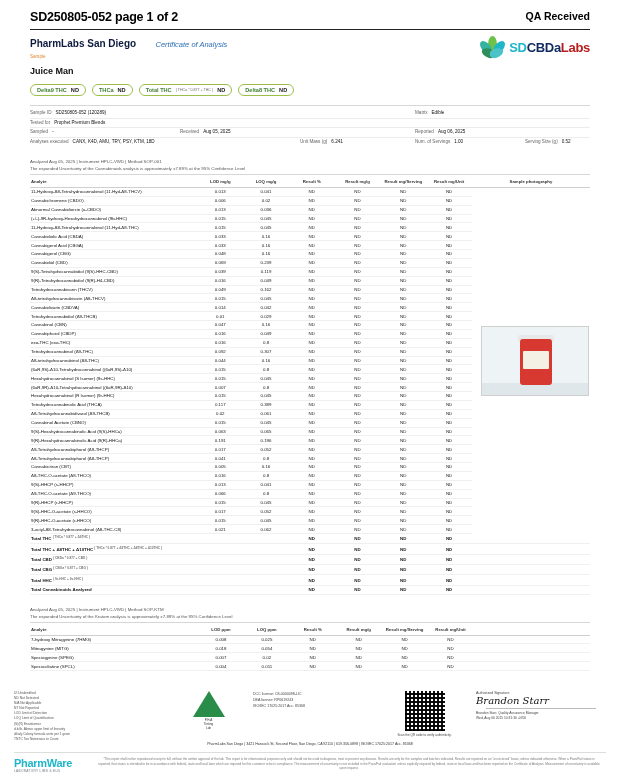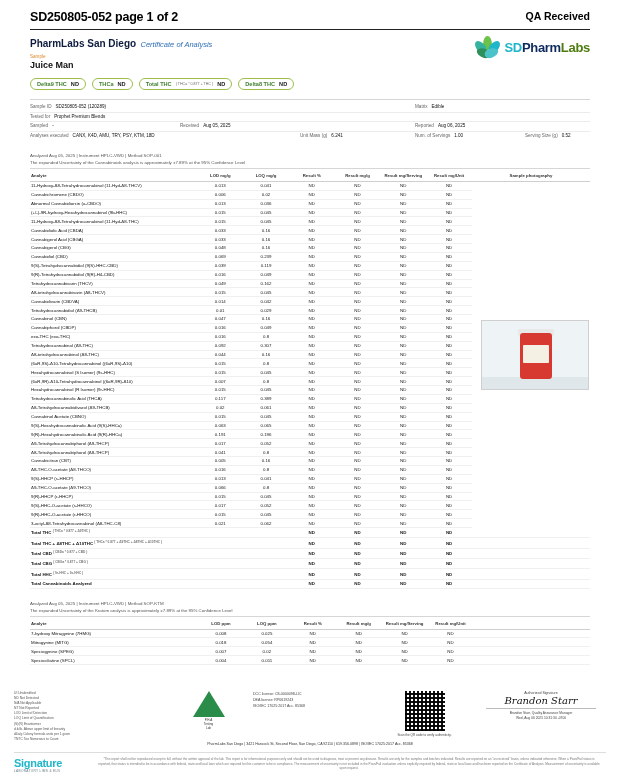--- a/index.html
+++ b/index.html
@@ -18,32 +18,32 @@
 
   
   .top-bar { display:flex; justify-content:space-between; align-items:flex-start; }
   .doc-title { font-size: 12.5px; font-weight: bold; color:#000; letter-spacing:-0.2px; }
   .qa-testing { font-size: 10.5px; font-weight: bold; color:#000; }
   .hr-dark { border-top:1px solid #222; margin-top:5px; }
 
   .brand-row { display:flex; justify-content:space-between; align-items:flex-start; margin-top:6px; }
   .brand-left { padding-top:2px; }
   .lab-name { font-size: 10px; font-weight:bold; color:#0d1b3e; display:inline; }
-  .coa-sub { font-size:7.5px; color:#2f6fb5; font-style:italic; display:inline; margin-left:3px; }
+  .coa-sub { font-size:7.5px; color:#2f6fb5; font-style:italic; display:inline; margin-left:18px; }
   .sample-tag { font-size:4.6px; color:#e08a2e; margin-top:5px; }
-  .sample-name { font-size:9px; font-weight:bold; color:#111; margin-top:1px; }
+  .sample-name { font-size:9px; font-weight:bold; color:#111; margin-top:7px; }
 
   
   .logo { display:flex; align-items:center; gap:4px; }
   .logo-mark { position:relative; width:26px; height:22px; }
   .leaf { position:absolute; width:9px; height:14px; border-radius:50% 50% 50% 50%/60% 60% 40% 40%; }
   .logo-text { font-size:13px; font-weight:bold; letter-spacing:-0.3px; }
   .logo-sd { color:#1fb6c9; }
   .logo-pharm { color:#0f2a5e; }
-  .logo-labs { color:#4d7c0f; }
+  .logo-labs { color:#b91c1c; }
 
   
   .pill-row { display:flex; gap:6px; margin-top:8px; }
   .pill { border:1px solid #9bbf4a; border-radius:9px; padding:2px 6px; display:flex; align-items:center; gap:4px; font-size:5.6px; }
   .pill .lbl { color:#3f7f2f; font-weight:bold; }
   .pill .val { color:#222; font-weight:bold; font-size:5.6px; }
   .pill .sup { font-size:3.6px; color:#666; }
 
   
   .info { margin-top:9px; border-top:1px solid #d6d6d6; padding-top:3px; }
@@ -99,21 +99,21 @@
   .ph-logo { width:44px; height:38px; position:relative; }
   .ph-tri { width:0; height:0; border-left:16px solid transparent; border-right:16px solid transparent; border-bottom:26px solid #2a8c49; margin:0 auto; }
   .ph-cap { font-size:3px; text-align:center; color:#333; margin-top:1px; }
   .lic { font-size:3.6px; color:#444; line-height:1.7; width:120px; }
   .qr-wrap { width:58px; text-align:center; }
   .qr { width:40px; height:40px; margin:0 auto; background:
       repeating-linear-gradient(90deg,#111 0 2px,#fff 2px 4px),
       repeating-linear-gradient(0deg,#111 0 2px,#fff 2px 4px);
       background-blend-mode: multiply; }
   .qr-cap { font-size:3.1px; color:#444; margin-top:2px; }
-  .sig-wrap { width:130px; text-align:center; }
+  .sig-wrap { width:130px; }
   .sig-title { font-size:3.6px; color:#444; }
   .sig-line { border-bottom:1px solid #bbb; margin:2px 10px 2px 10px; }
   .sig-name { font-family:"DejaVu Serif", serif; font-style:italic; font-size:10px; color:#111; }
   .sig-meta { font-size:3.3px; color:#444; line-height:1.6; margin-top:2px; }
 
   .foot-bar { margin-top:6px; border-top:1px solid #ddd; padding-top:4px; display:flex; justify-content:space-between; align-items:flex-start; }
   .pw-logo { width:78px; }
   .pw-name { font-size:11px; font-weight:bold; color:#1fb6c9; letter-spacing:-0.3px; }
   .pw-sub { font-size:3.2px; color:#6b7a86; letter-spacing:0.3px; }
   .disclaimer { flex:1; font-size:3.1px; color:#7a7a7a; line-height:1.5; text-align:center; padding:0 6px; }
@@ -140,21 +140,21 @@
       <div class="sample-name">Juice Man</div>
     </div>
     <div class="logo">
       <div class="logo-mark">
         <div class="leaf" style="left:9px;top:0px;background:#6cc24a;transform:rotate(0deg);"></div>
         <div class="leaf" style="left:2px;top:4px;background:#34b3a0;transform:rotate(-40deg);"></div>
         <div class="leaf" style="left:16px;top:4px;background:#1fb6c9;transform:rotate(40deg);"></div>
         <div class="leaf" style="left:5px;top:10px;background:#2f8f5b;transform:rotate(-70deg);"></div>
         <div class="leaf" style="left:13px;top:10px;background:#4cc3c9;transform:rotate(70deg);"></div>
       </div>
-      <div class="logo-text"><span class="logo-sd">SD</span><span class="logo-pharm">Pharm</span><span class="logo-labs">Labs</span></div>
+      <div class="logo-text"><span class="logo-sd">SD</span><span class="logo-pharm">CBDa</span><span class="logo-labs">Labs</span></div>
     </div>
   </div>
 
   <div class="pill-row">
     <div class="pill">
       <span class="lbl">Delta9 THC</span>
       <span class="val">ND</span>
     </div>
     <div class="pill">
       <span class="lbl">THCa</span>
@@ -773,19 +773,19 @@
         <div class="sig-meta" id="sig-meta">
             <div>Brandon Starr, Quality Assurance Manager</div>
             <div>Wed, Aug 06 2025 10:31:30 -0700</div>
           </div>
       </div>
     </div>
 
     <div class="addr">PharmLabs San Diego | 3421 Hancock St, Second Floor, San Diego, CA 92110 | 619.356.0898 | ISO/IEC 17025:2017 Acc. 85368</div>
     <div class="foot-bar">
       <div class="pw-logo">
-        <div class="pw-name">Signature</div>
+        <div class="pw-name">PharmWare</div>
         <div class="pw-sub">LABORATORY LIMS &amp; ELN</div>
       </div>
       <div class="disclaimer">*This report shall not be reproduced except in full, without the written approval of the lab. This report is for informational purposes only and should not be used to diagnose, treat or prevent any disease. Results are only for the samples and batches indicated. Results are reported on an "as received" basis, unless indicated otherwise. When a Pass/Fail status is reported, that status is intended to be in accordance with federal, state and local laws which are required for this customer to be in compliance. The measurement of uncertainty is not included in the Pass/Fail evaluation unless explicitly required by federal, state or local laws and has been reported on the Certificate of Analysis. Measurement of uncertainty is available upon request.</div>
     </div>
   </div>
 </div>
 
 </body></html>

